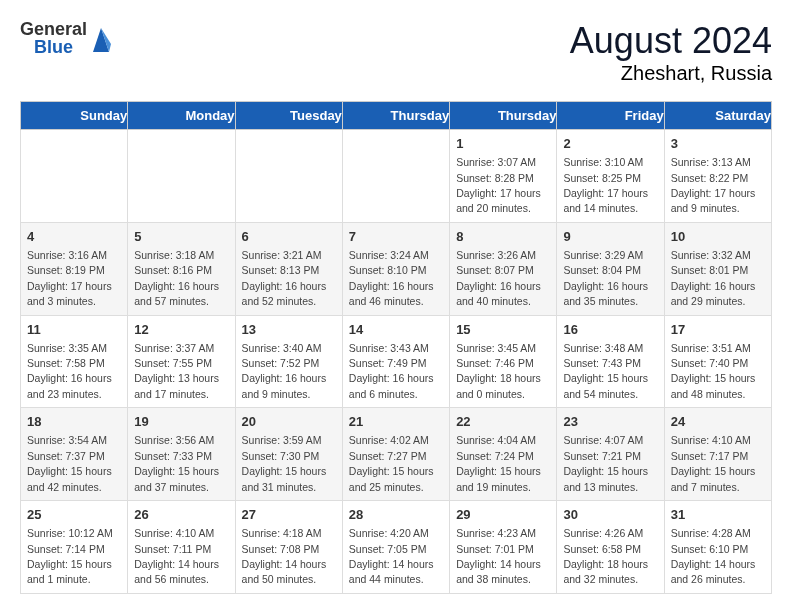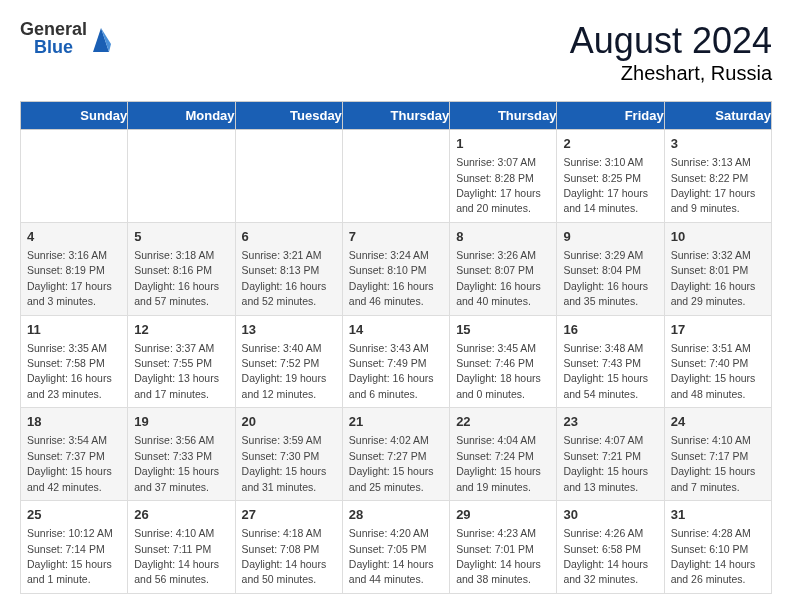--- a/index.html
+++ b/index.html
@@ -144,38 +144,38 @@
         <td><span class="day-number">5</span><span class="day-info">Sunrise: 3:18 AM</span><br><span class="day-info">Sunset: 8:16 PM</span><br><span class="day-info">Daylight: 16 hours and 57 minutes.</span></td>
         <td><span class="day-number">6</span><span class="day-info">Sunrise: 3:21 AM</span><br><span class="day-info">Sunset: 8:13 PM</span><br><span class="day-info">Daylight: 16 hours and 52 minutes.</span></td>
         <td><span class="day-number">7</span><span class="day-info">Sunrise: 3:24 AM</span><br><span class="day-info">Sunset: 8:10 PM</span><br><span class="day-info">Daylight: 16 hours and 46 minutes.</span></td>
         <td><span class="day-number">8</span><span class="day-info">Sunrise: 3:26 AM</span><br><span class="day-info">Sunset: 8:07 PM</span><br><span class="day-info">Daylight: 16 hours and 40 minutes.</span></td>
         <td><span class="day-number">9</span><span class="day-info">Sunrise: 3:29 AM</span><br><span class="day-info">Sunset: 8:04 PM</span><br><span class="day-info">Daylight: 16 hours and 35 minutes.</span></td>
         <td><span class="day-number">10</span><span class="day-info">Sunrise: 3:32 AM</span><br><span class="day-info">Sunset: 8:01 PM</span><br><span class="day-info">Daylight: 16 hours and 29 minutes.</span></td>
       </tr>
       <tr>
         <td><span class="day-number">11</span><span class="day-info">Sunrise: 3:35 AM</span><br><span class="day-info">Sunset: 7:58 PM</span><br><span class="day-info">Daylight: 16 hours and 23 minutes.</span></td>
         <td><span class="day-number">12</span><span class="day-info">Sunrise: 3:37 AM</span><br><span class="day-info">Sunset: 7:55 PM</span><br><span class="day-info">Daylight: 13 hours and 17 minutes.</span></td>
-        <td><span class="day-number">13</span><span class="day-info">Sunrise: 3:40 AM</span><br><span class="day-info">Sunset: 7:52 PM</span><br><span class="day-info">Daylight: 19 hours and 12 minutes.</span></td>
+        <td><span class="day-number">13</span><span class="day-info">Sunrise: 3:40 AM</span><br><span class="day-info">Sunset: 7:52 PM</span><br><span class="day-info">Daylight: 16 hours and 9 minutes.</span></td>
         <td><span class="day-number">14</span><span class="day-info">Sunrise: 3:43 AM</span><br><span class="day-info">Sunset: 7:49 PM</span><br><span class="day-info">Daylight: 16 hours and 6 minutes.</span></td>
         <td><span class="day-number">15</span><span class="day-info">Sunrise: 3:45 AM</span><br><span class="day-info">Sunset: 7:46 PM</span><br><span class="day-info">Daylight: 18 hours and 0 minutes.</span></td>
         <td><span class="day-number">16</span><span class="day-info">Sunrise: 3:48 AM</span><br><span class="day-info">Sunset: 7:43 PM</span><br><span class="day-info">Daylight: 15 hours and 54 minutes.</span></td>
         <td><span class="day-number">17</span><span class="day-info">Sunrise: 3:51 AM</span><br><span class="day-info">Sunset: 7:40 PM</span><br><span class="day-info">Daylight: 15 hours and 48 minutes.</span></td>
       </tr>
       <tr>
         <td><span class="day-number">18</span><span class="day-info">Sunrise: 3:54 AM</span><br><span class="day-info">Sunset: 7:37 PM</span><br><span class="day-info">Daylight: 15 hours and 42 minutes.</span></td>
         <td><span class="day-number">19</span><span class="day-info">Sunrise: 3:56 AM</span><br><span class="day-info">Sunset: 7:33 PM</span><br><span class="day-info">Daylight: 15 hours and 37 minutes.</span></td>
         <td><span class="day-number">20</span><span class="day-info">Sunrise: 3:59 AM</span><br><span class="day-info">Sunset: 7:30 PM</span><br><span class="day-info">Daylight: 15 hours and 31 minutes.</span></td>
         <td><span class="day-number">21</span><span class="day-info">Sunrise: 4:02 AM</span><br><span class="day-info">Sunset: 7:27 PM</span><br><span class="day-info">Daylight: 15 hours and 25 minutes.</span></td>
         <td><span class="day-number">22</span><span class="day-info">Sunrise: 4:04 AM</span><br><span class="day-info">Sunset: 7:24 PM</span><br><span class="day-info">Daylight: 15 hours and 19 minutes.</span></td>
         <td><span class="day-number">23</span><span class="day-info">Sunrise: 4:07 AM</span><br><span class="day-info">Sunset: 7:21 PM</span><br><span class="day-info">Daylight: 15 hours and 13 minutes.</span></td>
         <td><span class="day-number">24</span><span class="day-info">Sunrise: 4:10 AM</span><br><span class="day-info">Sunset: 7:17 PM</span><br><span class="day-info">Daylight: 15 hours and 7 minutes.</span></td>
       </tr>
       <tr>
         <td><span class="day-number">25</span><span class="day-info">Sunrise: 10:12 AM</span><br><span class="day-info">Sunset: 7:14 PM</span><br><span class="day-info">Daylight: 15 hours and 1 minute.</span></td>
         <td><span class="day-number">26</span><span class="day-info">Sunrise: 4:10 AM</span><br><span class="day-info">Sunset: 7:11 PM</span><br><span class="day-info">Daylight: 14 hours and 56 minutes.</span></td>
         <td><span class="day-number">27</span><span class="day-info">Sunrise: 4:18 AM</span><br><span class="day-info">Sunset: 7:08 PM</span><br><span class="day-info">Daylight: 14 hours and 50 minutes.</span></td>
         <td><span class="day-number">28</span><span class="day-info">Sunrise: 4:20 AM</span><br><span class="day-info">Sunset: 7:05 PM</span><br><span class="day-info">Daylight: 14 hours and 44 minutes.</span></td>
         <td><span class="day-number">29</span><span class="day-info">Sunrise: 4:23 AM</span><br><span class="day-info">Sunset: 7:01 PM</span><br><span class="day-info">Daylight: 14 hours and 38 minutes.</span></td>
-        <td><span class="day-number">30</span><span class="day-info">Sunrise: 4:26 AM</span><br><span class="day-info">Sunset: 6:58 PM</span><br><span class="day-info">Daylight: 14 hours and 32 minutes.</span></td>
+        <td><span class="day-number">30</span><span class="day-info">Sunrise: 4:26 AM</span><br><span class="day-info">Sunset: 6:58 PM</span><br><span class="day-info">Daylight: 18 hours and 32 minutes.</span></td>
         <td><span class="day-number">31</span><span class="day-info">Sunrise: 4:28 AM</span><br><span class="day-info">Sunset: 6:10 PM</span><br><span class="day-info">Daylight: 14 hours and 26 minutes.</span></td>
       </tr>
     </tbody>
 </table>
 
 </body></html>

